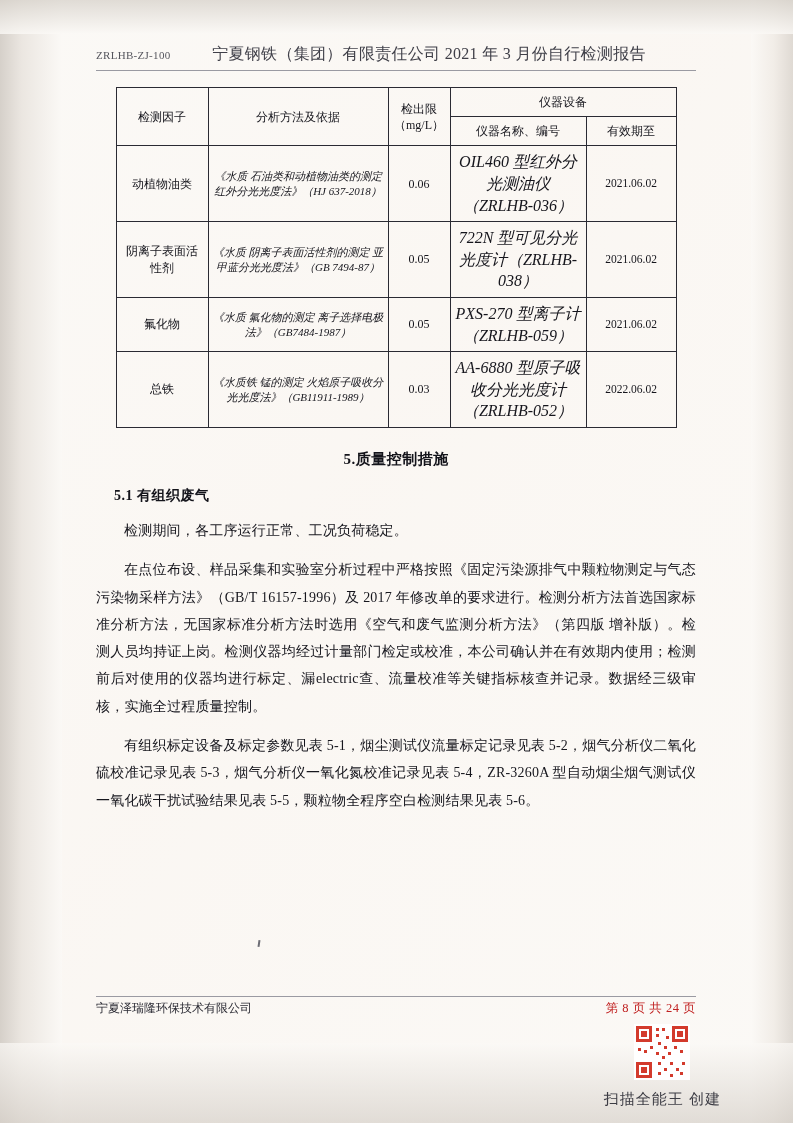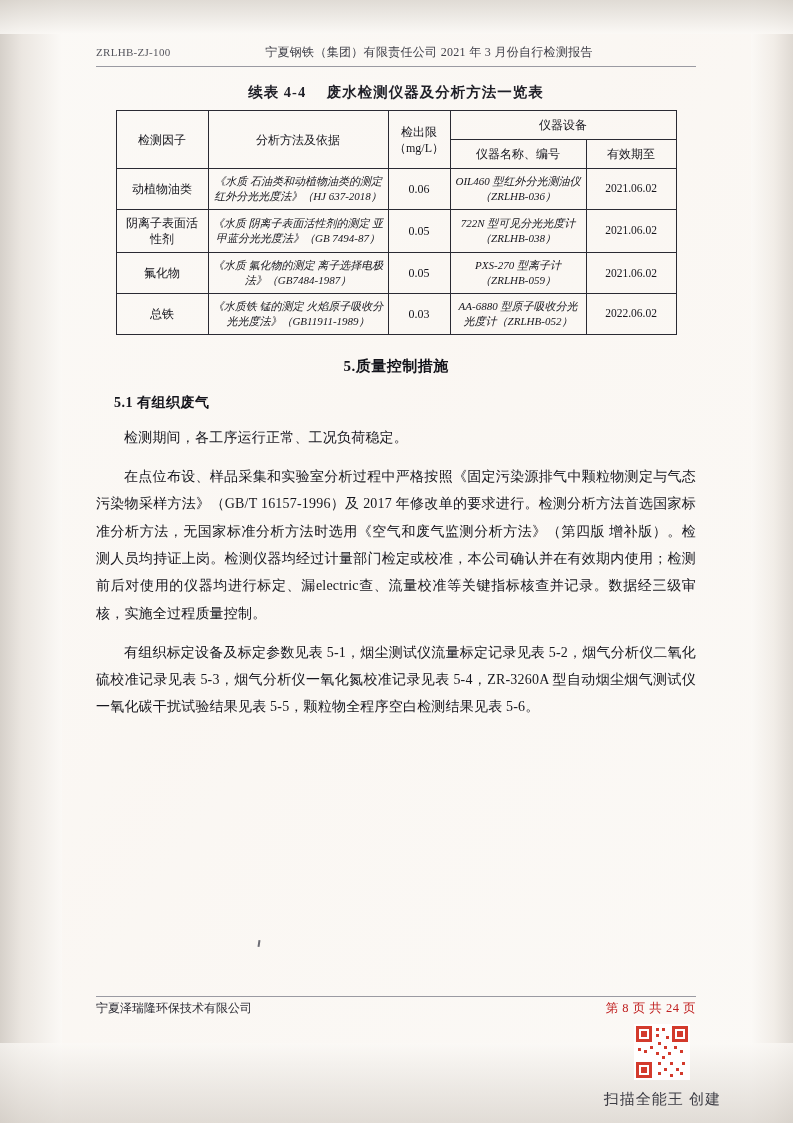--- a/index.html
+++ b/index.html
@@ -61,21 +61,21 @@
   }
   .doc-code {
     width: 96px;
     font-family: "Liberation Serif", serif;
     font-size: 11px;
     color: #55555d;
   }
   .doc-title-line {
     flex: 1;
     text-align: center;
-    font-size: 12px;
+    font-size: 16px;
     color: #3f3f48;
     padding-right: 30px;
   }
   .header-rule {
     border: 0;
     border-top: 1px solid #9a9aa2;
     margin: 0 0 16px 0;
     width: 600px;
   }
   
@@ -110,21 +110,21 @@
     padding: 6px 3px;
   }
   .col-factor { width: 92px; }
   .col-method { width: 180px; }
   .col-limit  { width: 62px; }
   .col-name   { width: 136px; }
   .col-valid  { width: 90px; }
   td.factor { font-size: 12px; }
   td.method { font-size: 11px; text-align: center; }
   td.limit  { font-size: 12px; }
-  td.instr  { font-size: 11px; font-style: italic; }
+  td.instr  { font-size: 16px; font-style: italic; }
   td.valid  { font-size: 11.5px; }
   .ital { font-style: italic; }
   
   h2.sec {
     font-size: 15px;
     font-weight: bold;
     color: #14141b;
     margin: 22px 0 0 0;
     letter-spacing: 0.5px;
     text-align: center;
@@ -211,24 +211,20 @@
   <div class="scan-shade-bottom"></div>
 
   <div class="content">
 
     <div class="doc-header">
       <div class="doc-code">ZRLHB-ZJ-100</div>
       <div class="doc-title-line">宁夏钢铁（集团）有限责任公司 2021 年 3 月份自行检测报告</div>
     </div>
     <hr class="header-rule">
 
-    <div class="table-caption">
-      <span class="cap-num">续表 4-4</span>
-      <span>废水检测仪器及分析方法一览表</span>
-    </div>
 
     <table class="data">
       <colgroup>
         <col class="col-factor">
         <col class="col-method">
         <col class="col-limit">
         <col class="col-name">
         <col class="col-valid">
       </colgroup>
       <thead>

